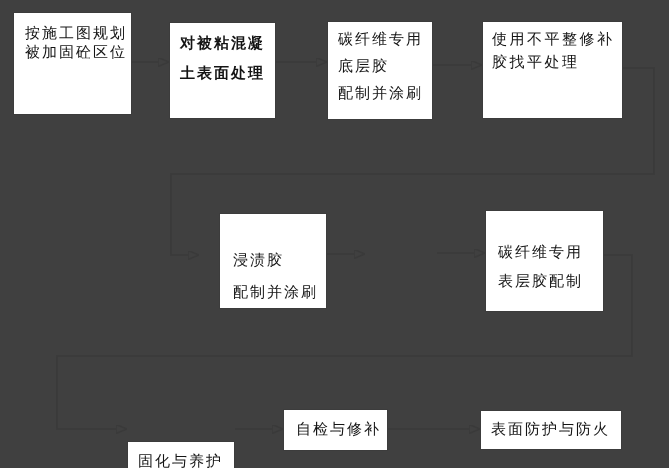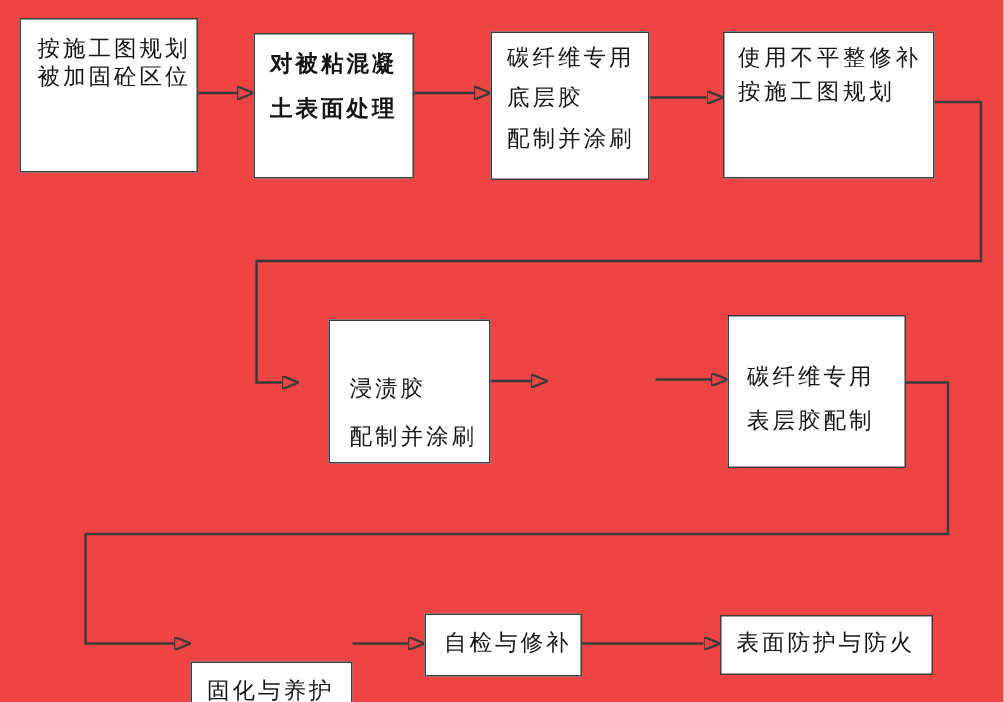--- a/index.html
+++ b/index.html
@@ -4,21 +4,21 @@
 <style>
   html, body {
     margin: 0;
     padding: 0;
     background: #ffffff;
   }
   .canvas {
     position: relative;
     width: 669px;
     height: 468px;
-    background: #ef4444;
+    background: #404040;
     font-family: "Liberation Sans", sans-serif;
     overflow: hidden;
   }
   .connectors {
     position: absolute;
     left: 0;
     top: 0;
     width: 669px;
     height: 468px;
   }
@@ -75,21 +75,21 @@
   </svg>
 
   <div class="box b1">按施工图规划
 被加固砼区位</div>
   <div class="box b2">对被粘混凝
 土表面处理</div>
   <div class="box b3">碳纤维专用
 底层胶
 配制并涂刷</div>
   <div class="box b4">使用不平整修补
-按施工图规划</div>
+胶找平处理</div>
   <div class="box b5">浸渍胶
 配制并涂刷</div>
   <div class="box b7">碳纤维专用
 表层胶配制</div>
   <div class="box b8">固化与养护</div>
   <div class="box b10">表面防护与防火</div>
   <div class="box b9">自检与修补</div>
 
 </div>
 

